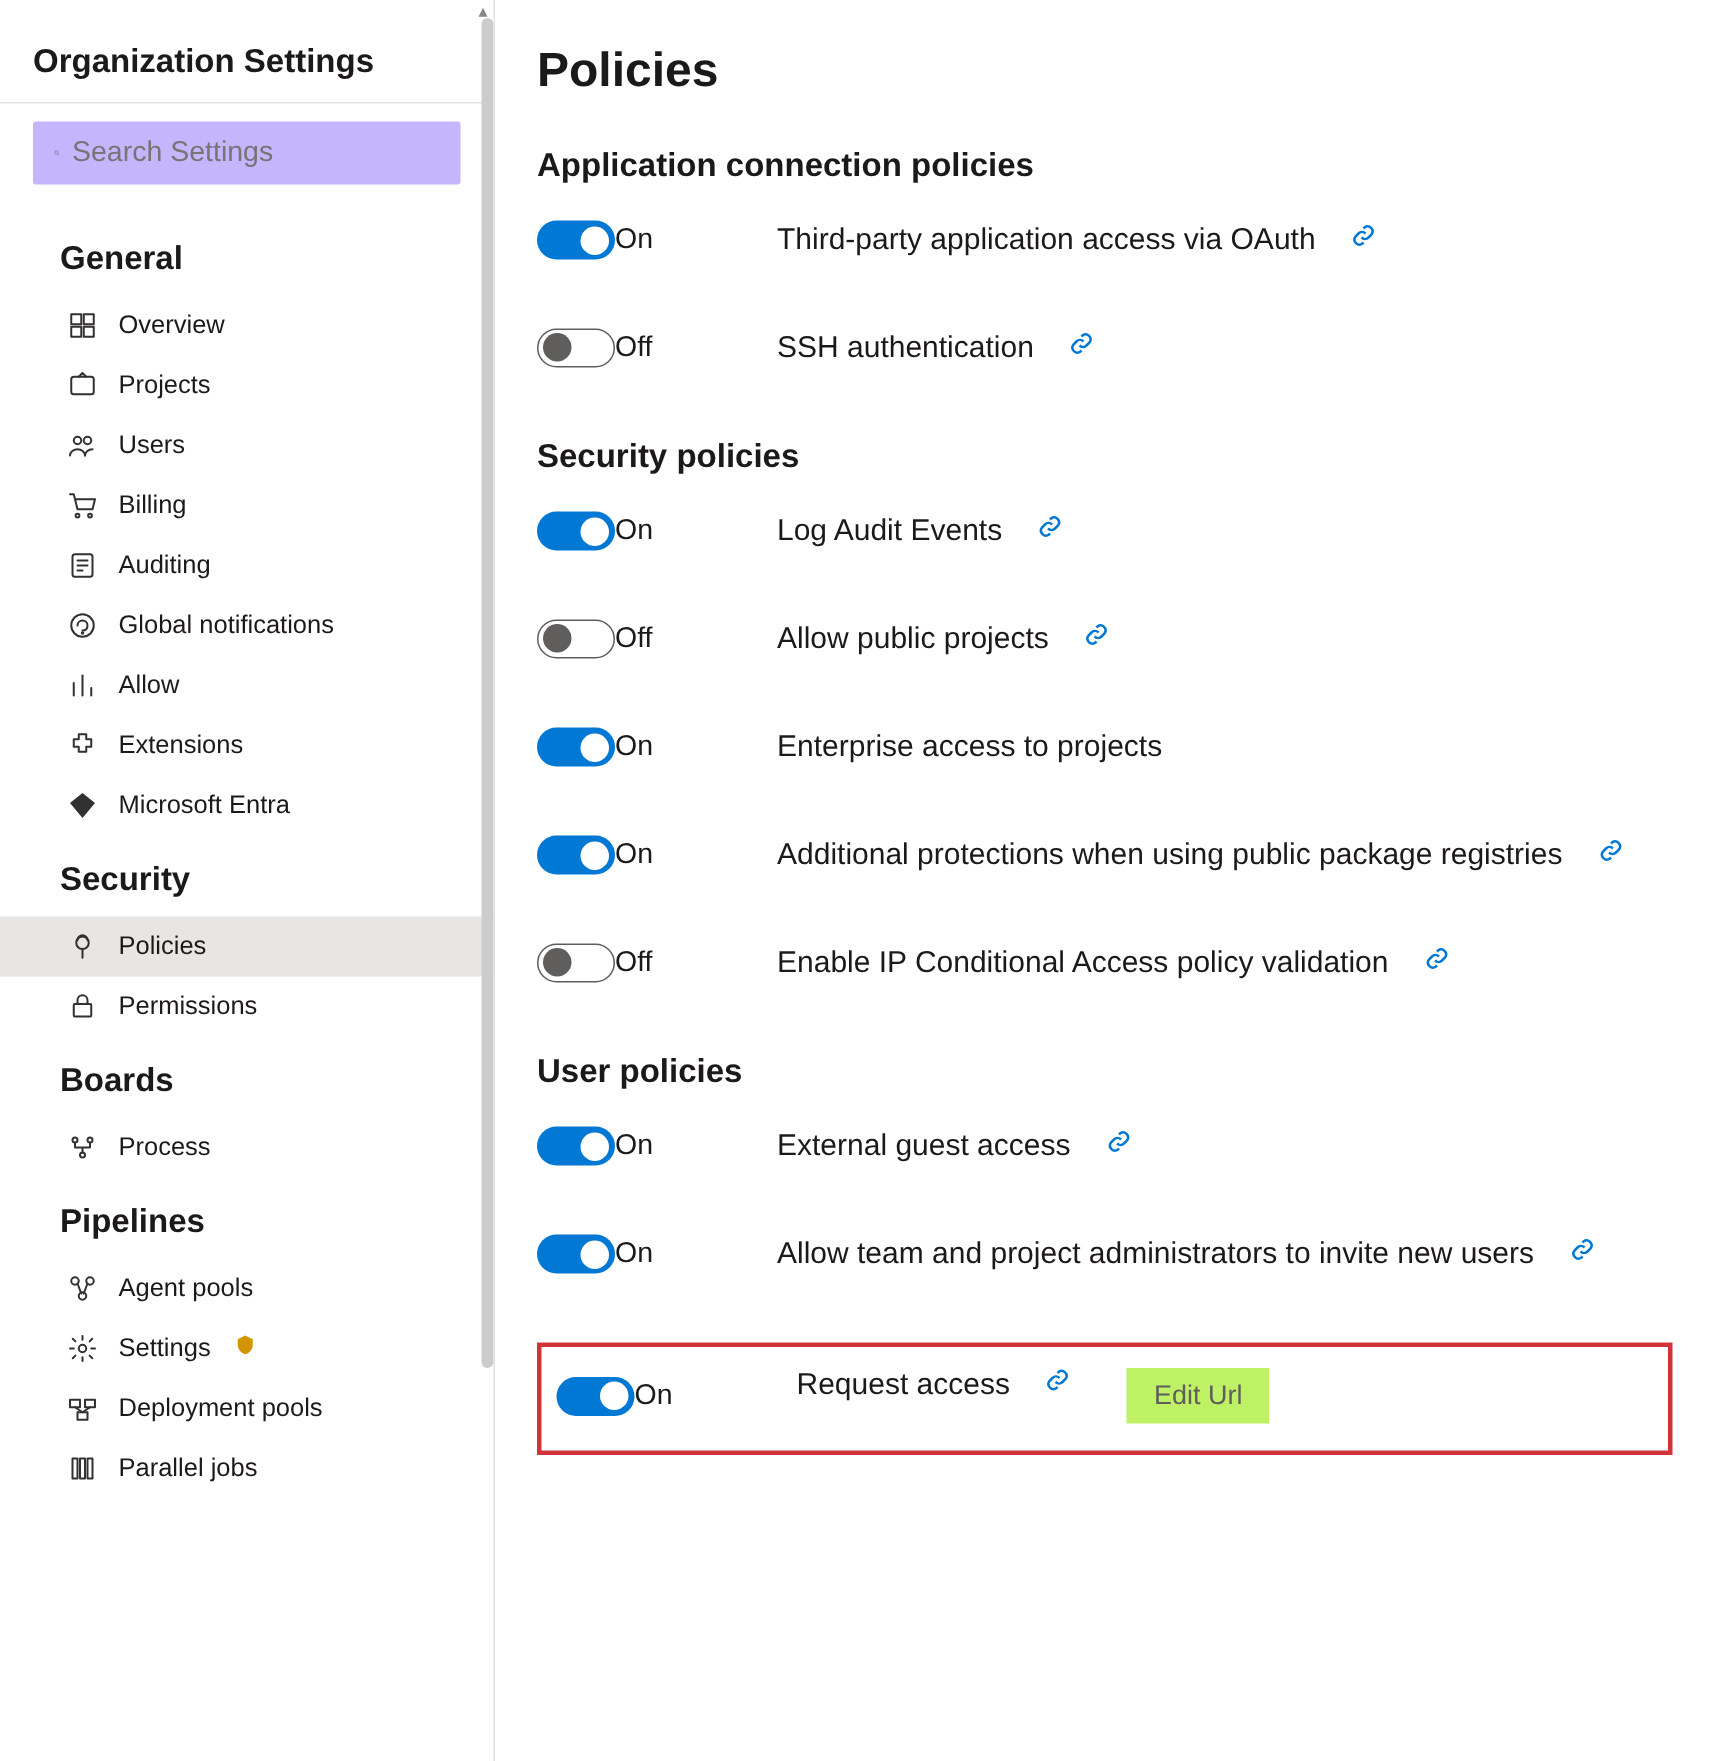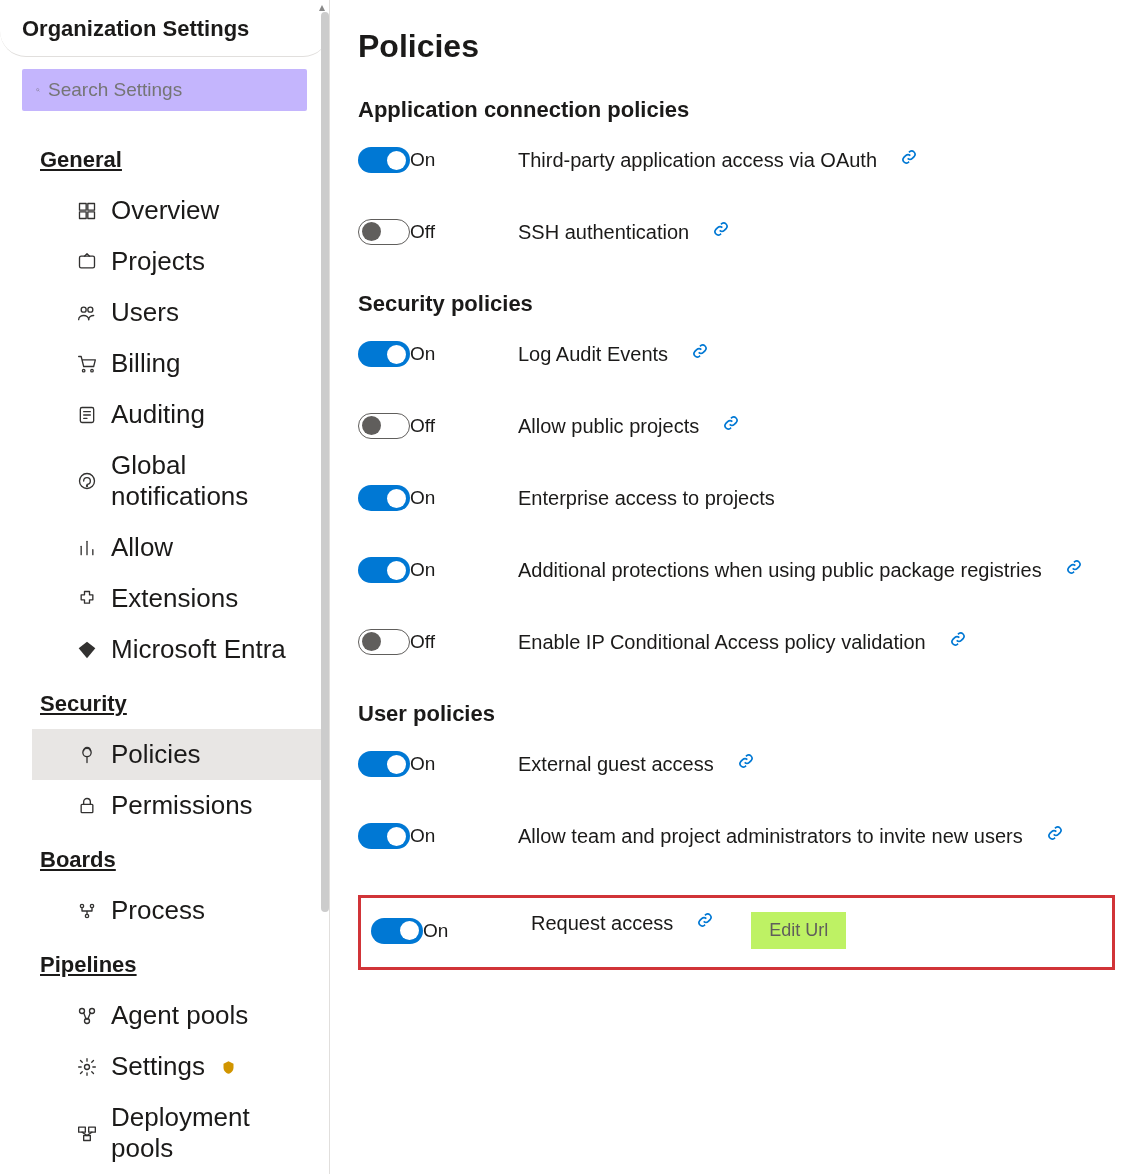--- a/index.html
+++ b/index.html
@@ -13,23 +13,22 @@
   }
   .sidebar {
     width: 330px;
     border-right: 1px solid #e1dfdd;
     position: relative;
     overflow-y: auto;
   }
   .sidebar-title {
     font-size: 22px;
     font-weight: 700;
-    padding: 16px 22px 14px;
+    padding: 28px 22px 14px;
     border-bottom: 1px solid #e1dfdd;
-    border-radius: 26px;
   }
   .search-box {
     margin: 12px 22px 20px;
     background: #c4b5fd;
     display: flex;
     align-items: center;
     padding: 10px 14px;
     border-radius: 2px;
   }
   .search-box input {
@@ -38,30 +37,28 @@
     outline: none;
     font-size: 19px;
     color: #605e5c;
     flex: 1;
     margin-left: 8px;
   }
   .section-header {
     font-size: 22px;
     font-weight: 700;
     padding: 16px 22px 12px 40px;
-    text-decoration: underline;
   }
   .nav-item {
     display: flex;
     align-items: center;
     padding: 10px 22px 10px 45px;
-    font-size: 26px;
+    font-size: 17px;
     cursor: pointer;
     gap: 14px;
-    margin-left: 32px;
   }
   .nav-item.active { background: #e8e6e4; }
   .nav-item .icon { width: 20px; height: 20px; flex-shrink:0; display:flex; align-items:center; justify-content:center;}
   .inline-warn { color:#d19500; margin-left:2px; }
   .main {
     flex: 1;
     padding: 28px 28px 28px 28px;
     overflow-y: auto;
   }
   .page-title {

